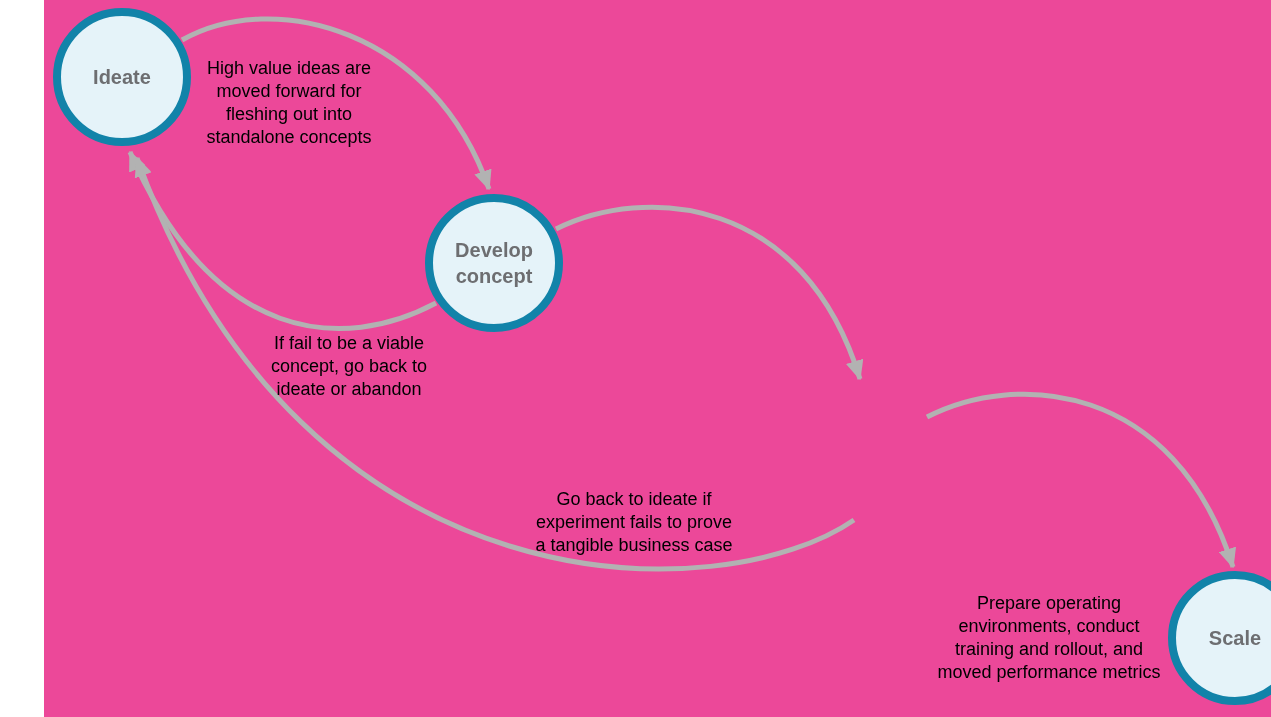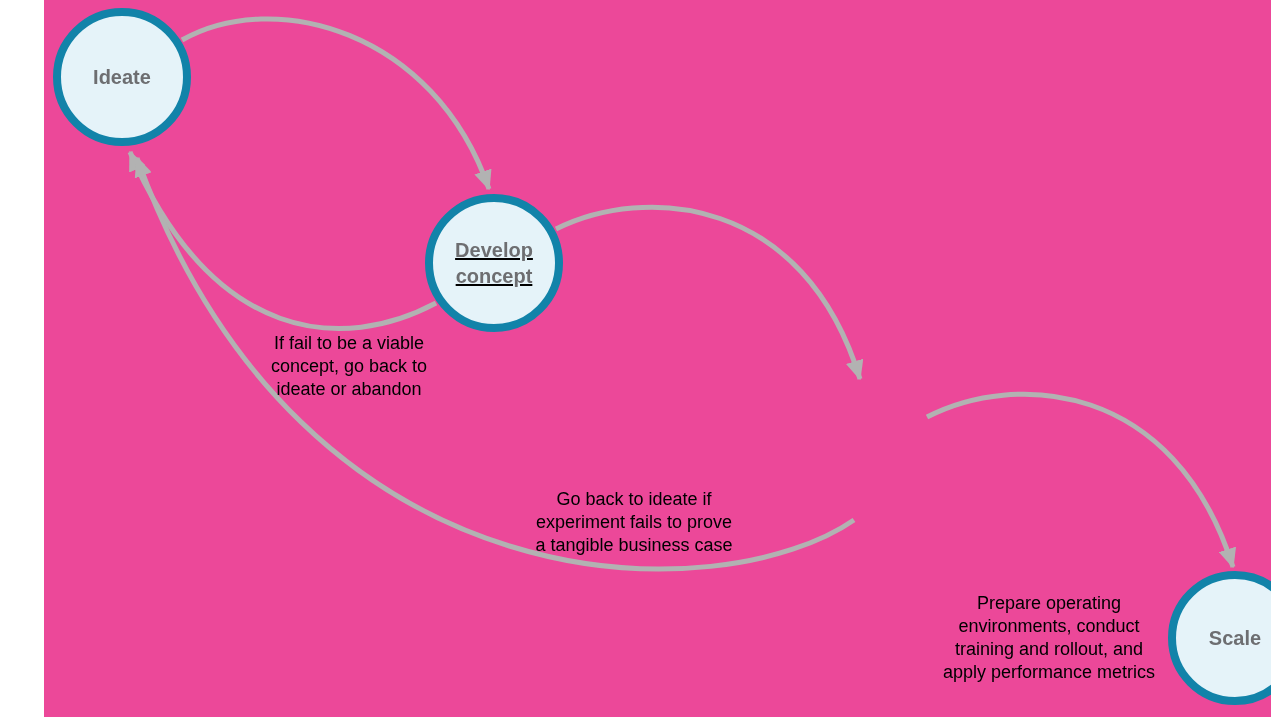--- a/index.html
+++ b/index.html
@@ -73,37 +73,41 @@
     <path class="flow-arrow" d="M 512 229 C 600 185, 760 195, 816 379" marker-end="url(#arrowhead)"></path>
     <path class="flow-arrow" d="M 883 417 C 970 372, 1130 380, 1189 567" marker-end="url(#arrowhead)"></path>
     <path class="flow-arrow" d="M 392 303 C 300 352, 170 345, 86 152" marker-end="url(#arrowhead)"></path>
     <path class="flow-arrow" d="M 810 520 C 680 610, 260 620, 93 158" marker-end="url(#arrowhead)"></path>
   </svg>
 
   <div class="stage" style="left:9px; top:8px; width:138px; height:138px;">
     <span class="stage-label">Ideate</span>
   </div>
 
-  <div class="stage" style="left:381px; top:194px; width:138px; height:138px;text-decoration:underline;">
+  <div class="stage" style="left:381px; top:194px; width:138px; height:138px;">
     <span class="stage-label">Develop
 concept</span>
   </div>
 
 
   <div class="stage" style="left:1124px; top:571px; width:134px; height:134px;">
     <span class="stage-label">Scale</span>
   </div>
 
+  <div class="note" style="left:105px; top:57px; width:280px;">High value ideas are
+moved forward for
+fleshing out into
+standalone concepts</div>
 
 
 
   <div class="note" style="left:865px; top:592px; width:280px;">Prepare operating
 environments,  conduct
 training and rollout, and
-apply performance metrics</div>
+moved performance metrics</div>
 
   <div class="note" style="left:185px; top:332px; width:240px;">If fail to be a viable
 concept, go back to
 ideate or abandon</div>
 
   <div class="note" style="left:450px; top:488px; width:280px;">Go back to ideate if
 experiment fails to prove
 a tangible business case</div>
 
 </div>

